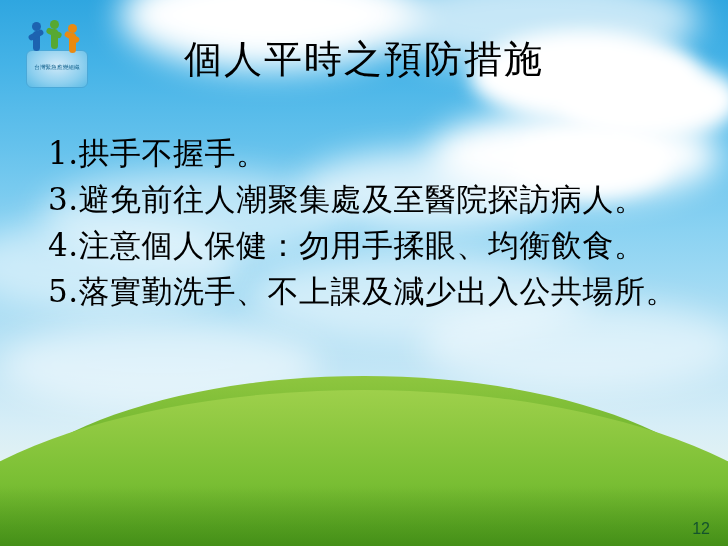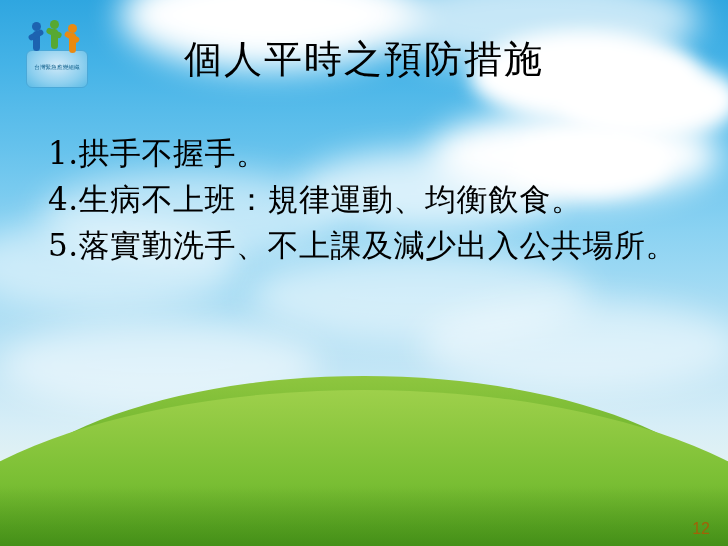--- a/index.html
+++ b/index.html
@@ -152,21 +152,21 @@
   .num {
     font-family: "DejaVu Serif", "Liberation Serif", serif;
   }
 
   
   .pagenum {
     position: absolute;
     right: 18px;
     bottom: 8px;
     font-size: 16px;
-    color: #a16207;
+    color: #14532d;
     font-family: "Liberation Sans", sans-serif;
   }
 </style>
 </head>
 <body>
 
 <div id="slide">
 
   <div class="sky"></div>
 
@@ -207,21 +207,24 @@
     <div class="logotext">台灣緊急應變組織</div>
   </div>
 
   <div class="title">個人平時之預防措施</div>
 
   <div class="list">
     <div class="list-item">
       <span class="num">1.</span><span>拱手不握手。</span>
     </div>
     <div class="list-item">
-      <span class="num">4.</span><span>生病不上班：規律運動、均衡飲食。</span>
+      <span class="num">3.</span><span>避免前往人潮聚集處及至醫院探訪病人。</span>
+    </div>
+    <div class="list-item">
+      <span class="num">4.</span><span>注意個人保健：勿用手揉眼、均衡飲食。</span>
     </div>
     <div class="list-item">
       <span class="num">5.</span><span>落實勤洗手、不上課及減少出入公共場所。</span>
     </div>
   </div>
 
   <div class="pagenum">12</div>
 
 </div>
 

